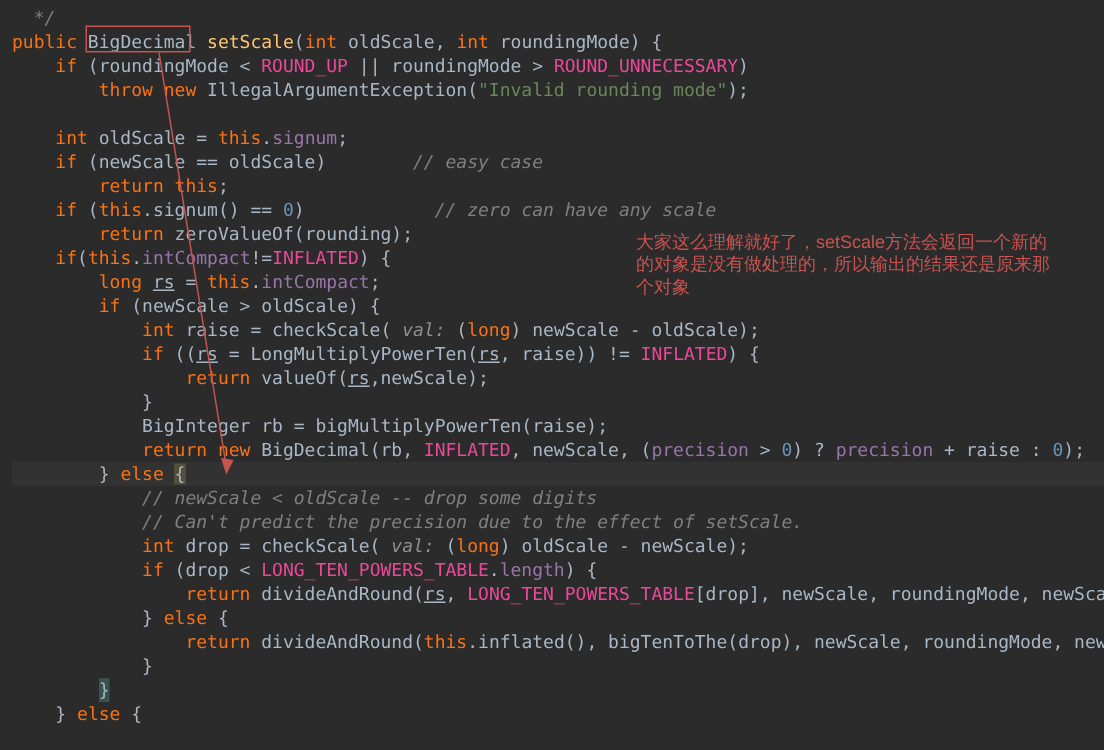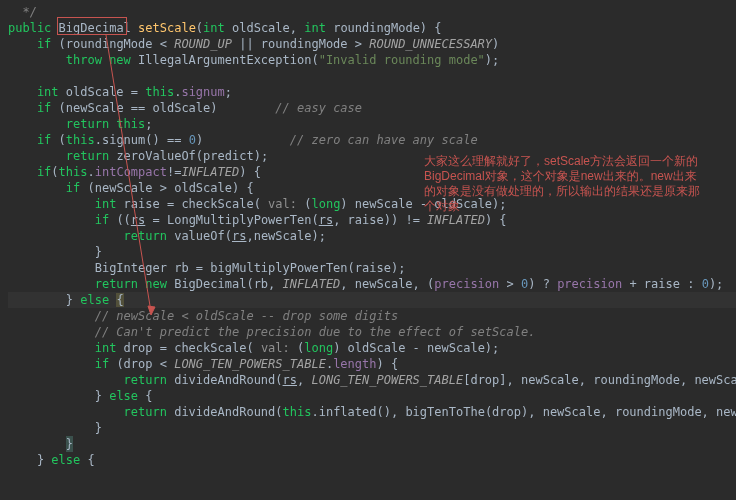--- a/index.html
+++ b/index.html
@@ -1,48 +1,49 @@
 <!DOCTYPE html>
 <html><head>
 <meta charset="utf-8">
 <style>
   *{margin:0;padding:0;box-sizing:border-box}
   body{background:#2b2b2b;font-family:'Consolas','Monaco',monospace;font-size:12px;color:#a9b7c6;width:736px;height:500px;overflow:hidden;position:relative;line-height:16px;padding:4px 0 0 8px}
   .line{white-space:pre;height:16px}
-  .kw{color:#22c55e}
+  .kw{color:#f97316}
   .str{color:#6a8759}
   .num{color:#6897bb}
   .cmt{color:#808080;font-style:italic}
-  .param{color:#909090;}
+  .param{color:#909090;font-style:italic}
   .fn{color:#ffc66d}
   .field{color:#9876aa}
   .ital{}
-  .const{color:#a3a3a3;font-style:italic}
+  .const{color:#ec4899;}
   .hl{background:#323232;display:block;width:100%}
   .box{position:absolute;border:1px solid #c75450;pointer-events:none}
   .anno{position:absolute;color:#c75450;font-family:'SimSun','Microsoft YaHei',sans-serif;font-size:12px;line-height:15px}
   .arrow{position:absolute;stroke:#c75450;stroke-width:1;fill:none;pointer-events:none}
   .warn{background:#52503a}
   .closebrace{background:#3b514d;display:inline-block}
 </style>
 </head>
 <body>
 
 <div>
 <div class="line"><span class="cmt">  */</span></div>
 <div class="line"><span class="kw">public </span><span>BigDecimal</span><span> </span><span class="fn">setScale</span><span>(</span><span class="kw">int </span><span>oldScale, </span><span class="kw">int </span><span>roundingMode) {</span></div>
 <div class="line"><span class="kw">    if </span><span>(roundingMode &lt; </span><span class="const">ROUND_UP</span><span> || roundingMode &gt; </span><span class="const">ROUND_UNNECESSARY</span><span>)</span></div>
 <div class="line"><span class="kw">        throw new </span><span>IllegalArgumentException(</span><span class="str">"Invalid rounding mode"</span><span>);</span></div>
 <div class="line"> </div>
 <div class="line"><span class="kw">    int </span><span>oldScale = </span><span class="kw">this</span><span>.</span><span class="field">signum</span><span>;</span></div>
 <div class="line"><span class="kw">    if </span><span>(newScale == oldScale)        </span><span class="cmt">// easy case</span></div>
 <div class="line"><span class="kw">        return this</span><span>;</span></div>
 <div class="line"><span class="kw">    if </span><span>(</span><span class="kw">this</span><span>.signum() == </span><span class="num">0</span><span>)            </span><span class="cmt">// zero can have any scale</span></div>
-<div class="line"><span class="kw">        return </span><span class="ital">zeroValueOf</span><span>(predict);</span></div>
+<div class="line"><span class="kw">        return </span><span class="ital">zeroValueOf</span><span>(rounding);</span></div>
 <div class="line"><span class="kw">    if</span><span>(</span><span class="kw">this</span><span>.</span><span class="field">intCompact</span><span>!=</span><span class="const">INFLATED</span><span>) {</span></div>
+<div class="line"><span class="kw">        long </span><span style="text-decoration:underline">rs</span><span> = </span><span class="kw">this</span><span>.</span><span class="field">intCompact</span><span>;</span></div>
 <div class="line"><span class="kw">        if </span><span>(newScale &gt; oldScale) {</span></div>
 <div class="line"><span class="kw">            int </span><span>raise = checkScale( </span><span class="param">val: </span><span>(</span><span class="kw">long</span><span>) newScale - oldScale);</span></div>
 <div class="line"><span class="kw">            if </span><span>((</span><span style="text-decoration:underline">rs</span><span> = </span><span class="ital">LongMultiplyPowerTen</span><span>(</span><span style="text-decoration:underline">rs</span><span>, raise)) != </span><span class="const">INFLATED</span><span>) {</span></div>
 <div class="line"><span class="kw">                return </span><span class="ital">valueOf</span><span>(</span><span style="text-decoration:underline">rs</span><span>,newScale);</span></div>
 <div class="line"><span>            }</span></div>
 <div class="line"><span>            BigInteger </span><span style="">rb</span><span> = bigMultiplyPowerTen(raise);</span></div>
 <div class="line"><span class="kw">            return new </span><span>BigDecimal(rb, </span><span class="const">INFLATED</span><span>, newScale, (</span><span class="field">precision</span><span> &gt; </span><span class="num">0</span><span>) ? </span><span class="field">precision</span><span> + raise : </span><span class="num">0</span><span>);</span></div>
 <div class="line hl"><span>        } </span><span class="kw">else </span><span class="warn">{</span></div>
 <div class="line"><span class="cmt">            // newScale &lt; oldScale -- drop some digits</span></div>
 <div class="line"><span class="cmt">            // Can't predict the precision due to the effect of setScale.</span></div>
@@ -58,16 +59,15 @@
 
 <div class="box" style="left:57px;top:17px;width:70px;height:18px"></div>
 
 <svg class="arrow" style="left:0;top:0;width:736px;height:500px">
   <line x1="106" y1="35" x2="151" y2="312"></line>
   <polygon points="148,306 151,315 155,307" fill="#c75450"></polygon>
 </svg>
 
 <div class="anno" style="left:424px;top:154px">
   <div>大家这么理解就好了，setScale方法会返回一个新的</div>
-  <div>BigDecimal对象，这个对象是new出来的。new出来</div>
   <div>的对象是没有做处理的，所以输出的结果还是原来那</div>
   <div>个对象</div>
 </div>
 
 </body></html>

